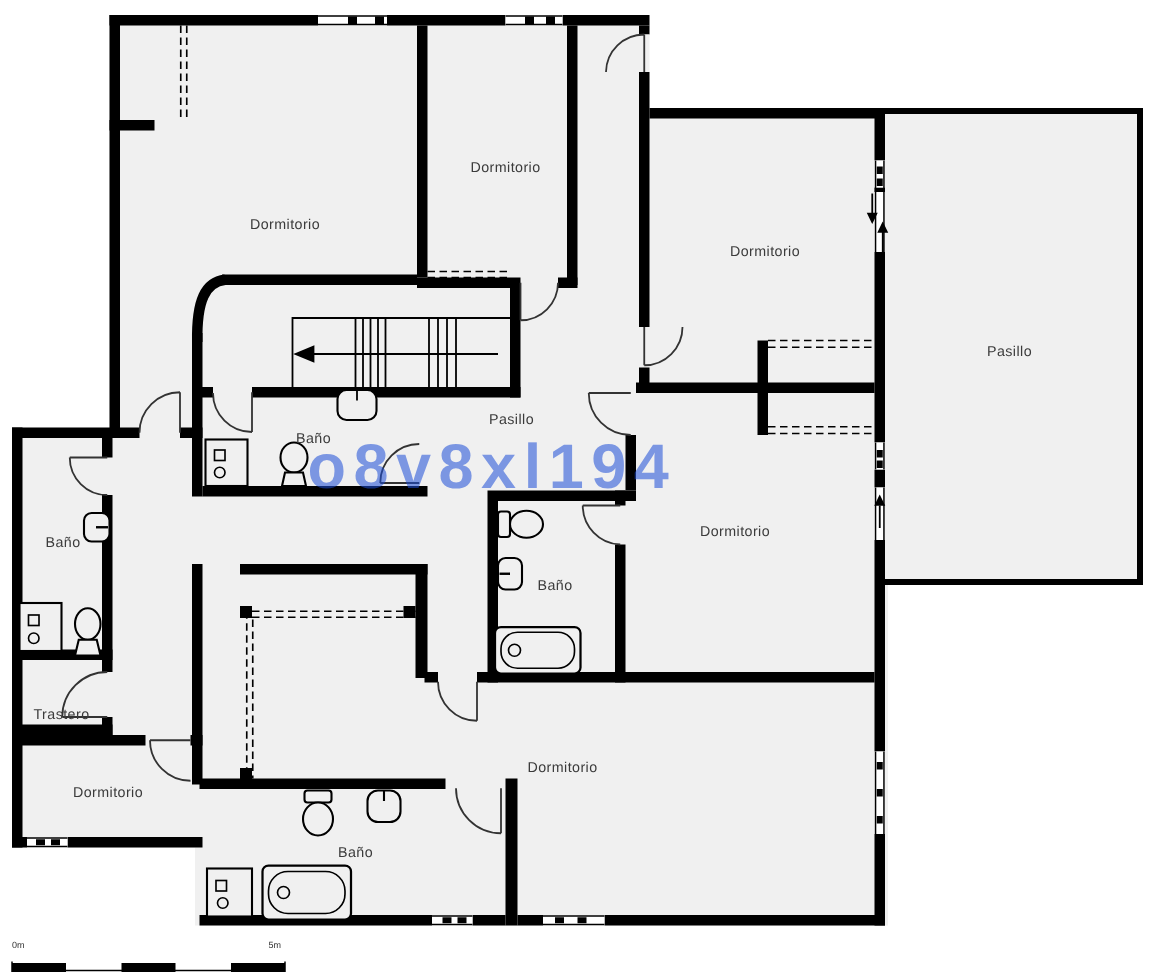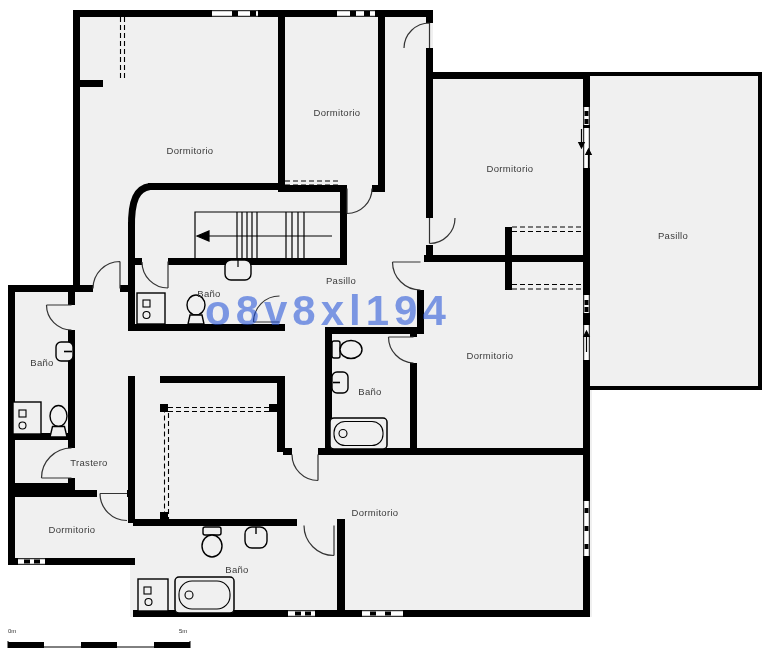--- a/index.html
+++ b/index.html
@@ -288,21 +288,21 @@
 </svg>
 
 <div id="labels">
       <div class="room-label" style="left: 190px; top: 150px;">Dormitorio</div>
       <div class="room-label" style="left: 337px; top: 112px;">Dormitorio</div>
       <div class="room-label" style="left: 510px; top: 168px;">Dormitorio</div>
       <div class="room-label" style="left: 673px; top: 235px;">Pasillo</div>
       <div class="room-label" style="left: 320px; top: 280px; padding-left: 42px;">Pasillo</div>
       <div class="room-label" style="left: 209px; top: 293px;">Baño</div>
       <div class="room-label" style="left: 42px; top: 362px;">Baño</div>
-      <div class="room-label" style="left: 41px; top: 462px; margin-left: 48px;">Trastero</div>
+      <div class="room-label" style="left: 41px; top: 477px;">Trastero</div>
       <div class="room-label" style="left: 72px; top: 529px;">Dormitorio</div>
       <div class="room-label" style="left: 370px; top: 391px;">Baño</div>
       <div class="room-label" style="left: 490px; top: 355px;">Dormitorio</div>
       <div class="room-label" style="left: 375px; top: 512px;">Dormitorio</div>
       <div class="room-label" style="left: 237px; top: 569px;">Baño</div>
     </div>
 
 <div class="watermark">o8v8xl194</div>
 <div class="scale-label zero">0m</div>
 <div class="scale-label five">5m</div>

